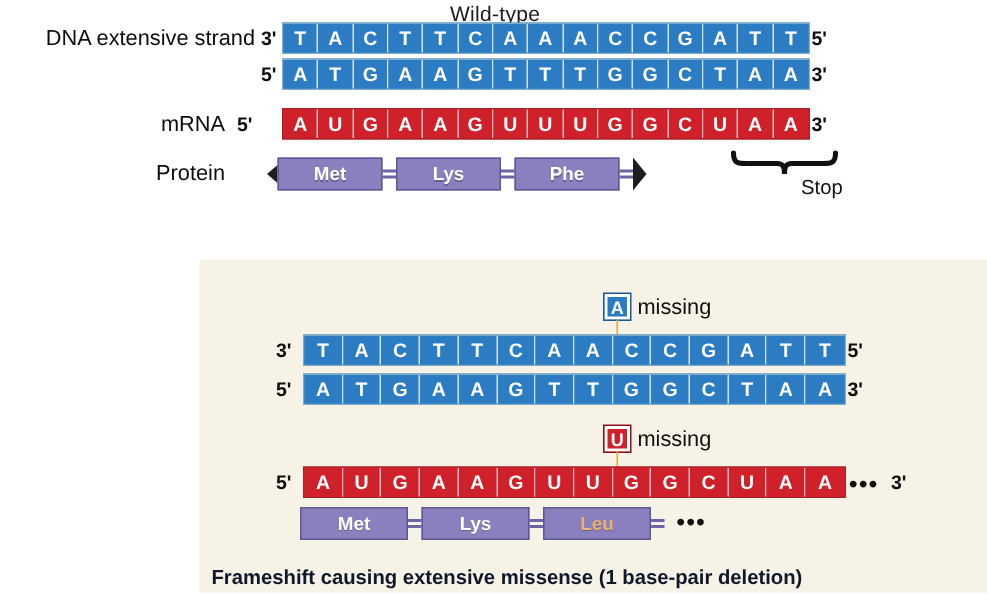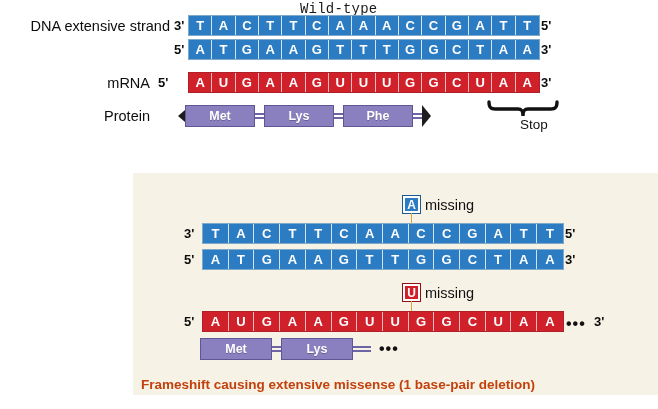--- a/index.html
+++ b/index.html
@@ -153,28 +153,28 @@
     color: #111;
     white-space: nowrap;
   }
   .leader {
     width: 1px;
     background: #e8a33d;
   }
   .caption {
     font-size: 13.5px;
     font-weight: bold;
-    color: #c2410c;
+    color: #0f172a;
     white-space: nowrap;
   }
 </style>
 </head>
 <body>
 
-<div class="abs title" style="left:300px; top:1px;font-family:Liberation Mono, monospace;">Wild-type</div>
+<div class="abs title" style="left:300px; top:1px;">Wild-type</div>
 
 <div class="abs row-label" style="left:0px; top:18px; width:170px;">DNA extensive strand</div>
 <div class="abs endlabel" style="left:174px; top:18px;">3'</div>
 <div class="abs endlabel" style="left:541px; top:18px;">5'</div>
 
 <div class="abs endlabel" style="left:174px; top:42px;">5'</div>
 <div class="abs endlabel" style="left:541px; top:42px;">3'</div>
 
 <div class="abs row-label" style="left:40px; top:75px; width:110px;">mRNA</div>
 <div class="abs endlabel" style="left:158px; top:75px;">5'</div>
@@ -247,21 +247,21 @@
       <span class="linker"></span>
     </div>
   <span class="tail-arrow"></span>
 </div>
 
 <div class="abs brace-wrap" style="left:487px; top:100px;">
   <svg width="72" height="17" viewBox="0 0 72 17">
     <path d="M2,2 C2,10 6,9 14,9 L31,9 C35,9 36,11 36,16 C36,11 37,9 41,9 L58,9 C66,9 70,10 70,2" fill="none" stroke="#111" stroke-width="3.4" stroke-linecap="round"></path>
   </svg>
 </div>
-<div class="abs stop-text" style="left:520px; top:117px;">Stop</div>
+<div class="abs stop-text" style="left:534px; top:117px;">Stop</div>
 
 <div class="abs panel" style="left:133px; top:173px; width:525px; height:222px;"></div>
 
 <div class="abs" style="left:403px; top:196px; display:flex; align-items:center;">
   <span class="callout-box blue">A</span>
   <span class="callout-text" style="margin-left:5px;">missing</span>
 </div>
 <div class="abs leader" style="left:411px; top:213px; height:30px;"></div>
 
 <div class="abs endlabel" style="left:184px; top:226px;">3'</div>
@@ -327,18 +327,19 @@
   </div>
 <div class="abs dots" style="left:566px; top:316px;">•••</div>
 <div class="abs endlabel" style="left:594px; top:314px;">3'</div>
 
 <div class="abs" style="left:200px; top:337px; display:flex; align-items:center;">
   <div class="protein-row" id="mu-protein">
       <span class="aa" style="width: 72px;">Met</span>
       <span class="linker"></span>
       <span class="aa" style="width: 72px;">Lys</span>
       <span class="linker"></span>
+      <span class="aa altered" style="width: 72px;">Leu</span>
       <span class="linker"></span>
     </div>
   <span class="dots" style="margin-left:8px;">•••</span>
 </div>
 
 <div class="abs caption" style="left:141px; top:377px;">Frameshift causing extensive missense (1 base-pair deletion)</div>
 
 </body></html>

